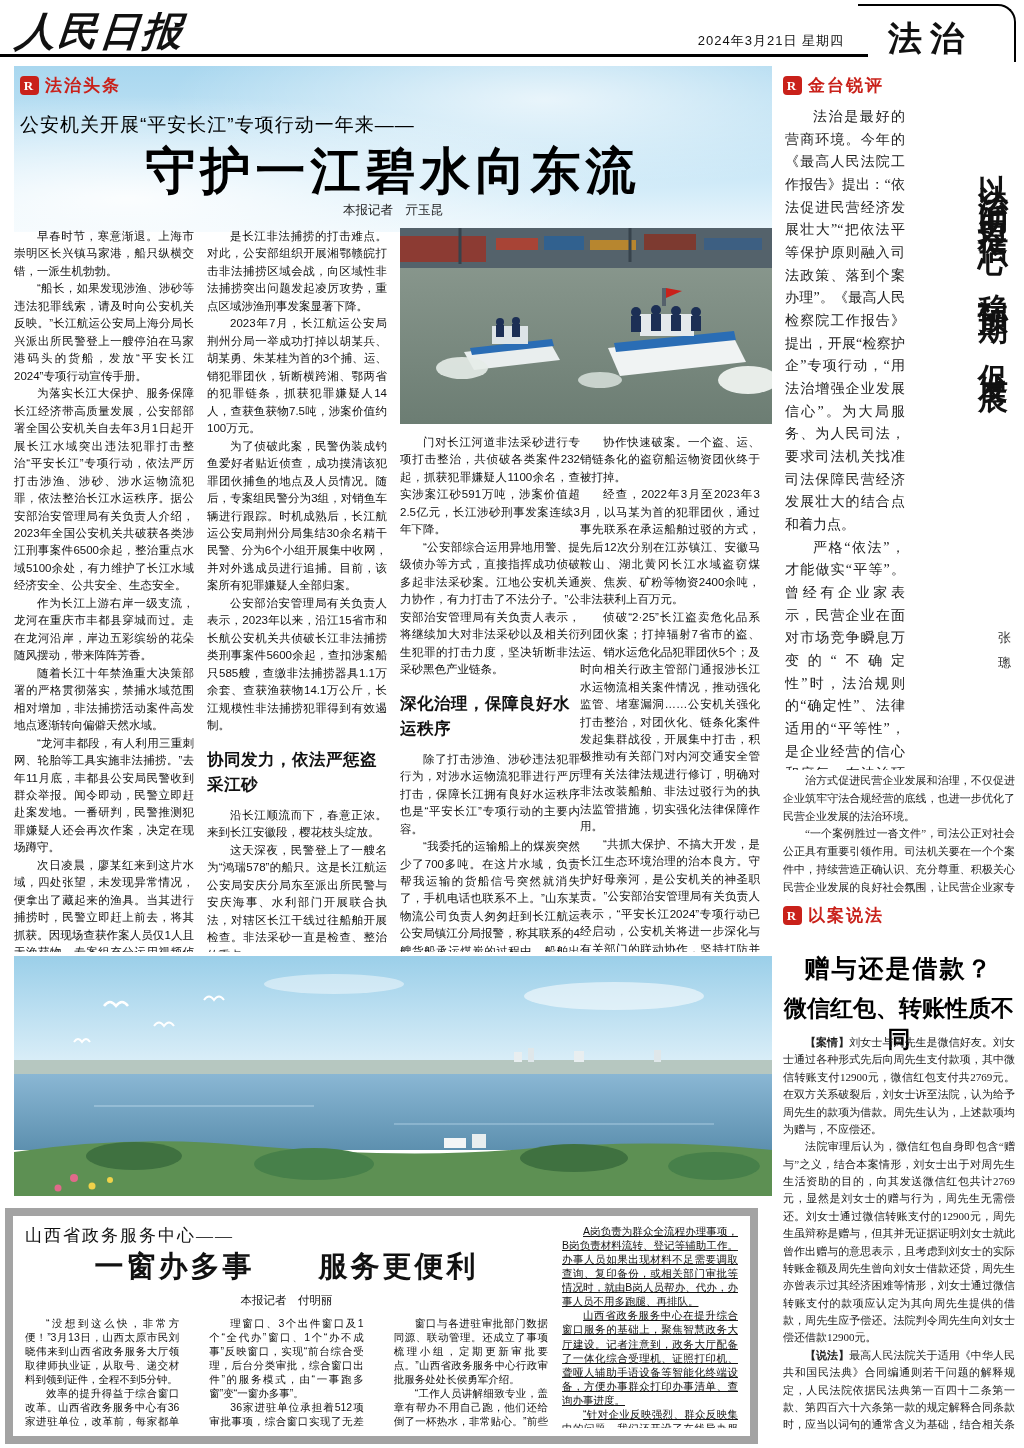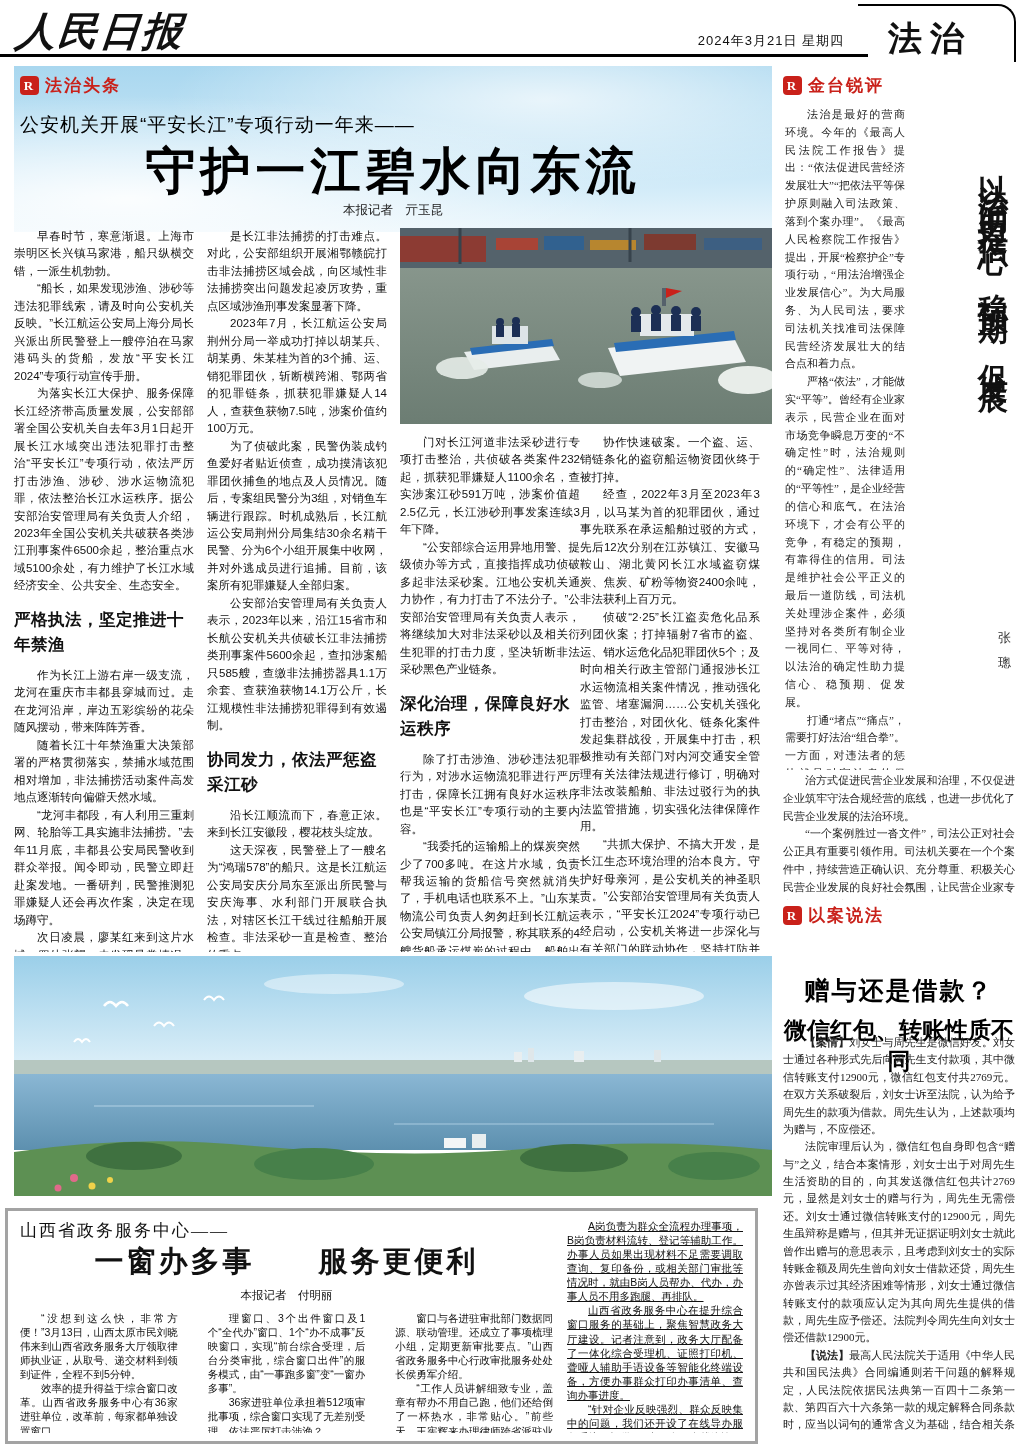--- a/index.html
+++ b/index.html
@@ -37,36 +37,36 @@
   .c h4{margin:12px 0 10px;font-size:16.5px;letter-spacing:.5px;text-indent:0;}
   .rwrap{width:372px;display:flex;flex-direction:column;}
   .photo{display:block;}
   .photo1{height:196px;margin-bottom:10px;}
   .rcols{display:flex;flex:1;overflow:hidden;}
   .panorama{position:absolute;left:0;top:890px;width:758px;height:240px;}
   
   #rail{position:absolute;left:783px;top:66px;width:232px;height:1380px;}
   .rail-tag1{position:absolute;left:0;top:8px;}
   .rv{position:absolute;left:2px;top:40px;width:120px;height:664px;overflow:hidden;
-      font-family:"Liberation Serif",serif;font-size:11px;line-height:1.62;color:#222;}
+      font-family:"Liberation Serif",serif;font-size:14px;line-height:1.62;color:#222;}
   .vwrap{position:absolute;right:2px;top:84px;height:600px;writing-mode:vertical-rl;display:flex;}
   .vhead{font-family:"Liberation Serif",serif;font-weight:bold;font-size:30px;letter-spacing:10px;}
   .vauthor{font-family:"Liberation Serif",serif;font-size:13px;padding-top:250px;margin-top:0;letter-spacing:6px;color:#333;}
   .rv-foot{position:absolute;left:0;top:706px;width:232px;height:128px;overflow:hidden;
            font-family:"Liberation Serif",serif;font-size:11px;line-height:1.62;color:#222;}
   .rv-foot p{margin:0;text-indent:2em;text-align:justify;}
   .case-tag{position:absolute;left:0;top:838px;}
-  .case-head{position:absolute;left:0;top:908px;width:232px;text-align:center;font-weight:bold;color:#000;}
+  .case-head{position:absolute;left:0;top:886px;width:232px;text-align:center;font-weight:bold;color:#000;}
   .case-head .l1{font-size:25px;letter-spacing:2px;}
   .case-head .l2{font-size:23px;margin-top:8px;letter-spacing:0;}
   .case-body{position:absolute;left:0;top:968px;width:232px;height:400px;overflow:hidden;
              font-family:"Liberation Serif",serif;font-size:11px;line-height:1.58;color:#222;}
   .case-body b{font-weight:bold;}
   
-  #gov-box{position:absolute;left:5px;top:1208px;width:753px;height:236px;border:3px solid #a3a3a3;
+  #gov-box{position:absolute;left:5px;top:1208px;width:753px;height:236px;border:8px solid #a3a3a3;
            box-sizing:border-box;padding:8px 12px;display:flex;gap:14px;background:#fff;}
   .gb-left{flex:1;display:flex;flex-direction:column;min-width:0;}
   .gb-kicker{font-family:"Liberation Serif",serif;font-size:17px;letter-spacing:2px;}
   .gb-head{text-align:center;font-family:"Liberation Serif",serif;font-weight:bold;font-size:29px;
            letter-spacing:3px;margin-top:0;}
   .gb-byline{text-align:center;font-family:"Liberation Serif",serif;font-size:11.5px;margin:6px 0 8px;}
   .gb-cols{display:flex;gap:30px;flex:1;overflow:hidden;}
   .gbc{flex:1;overflow:hidden;font-size:10.5px;line-height:1.34;}
   .gb-right{width:176px;overflow:hidden;font-size:10.5px;line-height:1.34;text-decoration:underline;}
 </style>
@@ -93,21 +93,20 @@
     </div>
     <div class="kicker">公安机关开展“平安长江”专项行动一年来——</div>
     <div class="headline">守护一江碧水向东流</div>
     <div class="byline">本报记者　亓玉昆</div>
 
     <div class="cols">
       <div class="c">
           <p>早春时节，寒意渐退。上海市崇明区长兴镇马家港，船只纵横交错，一派生机勃勃。</p>
           <p>“船长，如果发现涉渔、涉砂等违法犯罪线索，请及时向公安机关反映。”长江航运公安局上海分局长兴派出所民警登上一艘停泊在马家港码头的货船，发放“平安长江2024”专项行动宣传手册。</p>
           <p>为落实长江大保护、服务保障长江经济带高质量发展，公安部部署全国公安机关自去年3月1日起开展长江水域突出违法犯罪打击整治“平安长江”专项行动，依法严厉打击涉渔、涉砂、涉水运物流犯罪，依法整治长江水运秩序。据公安部治安管理局有关负责人介绍，2023年全国公安机关共破获各类涉江刑事案件6500余起，整治重点水域5100余处，有力维护了长江水域经济安全、公共安全、生态安全。</p>
-          <h4>严格执法，坚定推进十年禁渔</h4>
           <p>作为长江上游右岸一级支流，龙河在重庆市丰都县穿城而过。走在龙河沿岸，岸边五彩缤纷的花朵随风摆动，带来阵阵芳香。</p>
           <p>随着长江十年禁渔重大决策部署的严格贯彻落实，禁捕水域范围相对增加，非法捕捞活动案件高发地点逐渐转向偏僻天然水域。</p>
           <p>“龙河丰都段，有人利用三重刺网、轮胎等工具实施非法捕捞。”去年11月底，丰都县公安局民警收到群众举报。闻令即动，民警立即赶赴案发地。一番研判，民警推测犯罪嫌疑人还会再次作案，决定在现场蹲守。</p>
           <p>次日凌晨，廖某红来到这片水域，四处张望，未发现异常情况，便拿出了藏起来的渔具。当其进行捕捞时，民警立即赶上前去，将其抓获。因现场查获作案人员仅1人且无渔获物，专案组充分运用视频侦查等技术手段，并多次实地走访，摸清了共有4名非法捕捞犯罪团伙成员。</p>
         </div>
       <div class="c">
           <p>是长江非法捕捞的打击难点。对此，公安部组织开展湘鄂赣皖打击非法捕捞区域会战，向区域性非法捕捞突出问题发起凌厉攻势，重点区域涉渔刑事发案显著下降。</p>
           <p>2023年7月，长江航运公安局荆州分局一举成功打掉以胡某兵、胡某勇、朱某桂为首的3个捕、运、销犯罪团伙，斩断横跨湘、鄂两省的犯罪链条，抓获犯罪嫌疑人14人，查获鱼获物7.5吨，涉案价值约100万元。</p>
           <p>为了侦破此案，民警伪装成钓鱼爱好者贴近侦查，成功摸清该犯罪团伙捕鱼的地点及人员情况。随后，专案组民警分为3组，对销鱼车辆进行跟踪。时机成熟后，长江航运公安局荆州分局集结30余名精干民警、分为6个小组开展集中收网，并对外逃成员进行追捕。目前，该案所有犯罪嫌疑人全部归案。</p>
           <p>公安部治安管理局有关负责人表示，2023年以来，沿江15省市和长航公安机关共侦破长江非法捕捞类刑事案件5600余起，查扣涉案船只585艘，查缴非法捕捞器具1.1万余套、查获渔获物14.1万公斤，长江规模性非法捕捞犯罪得到有效遏制。</p>

